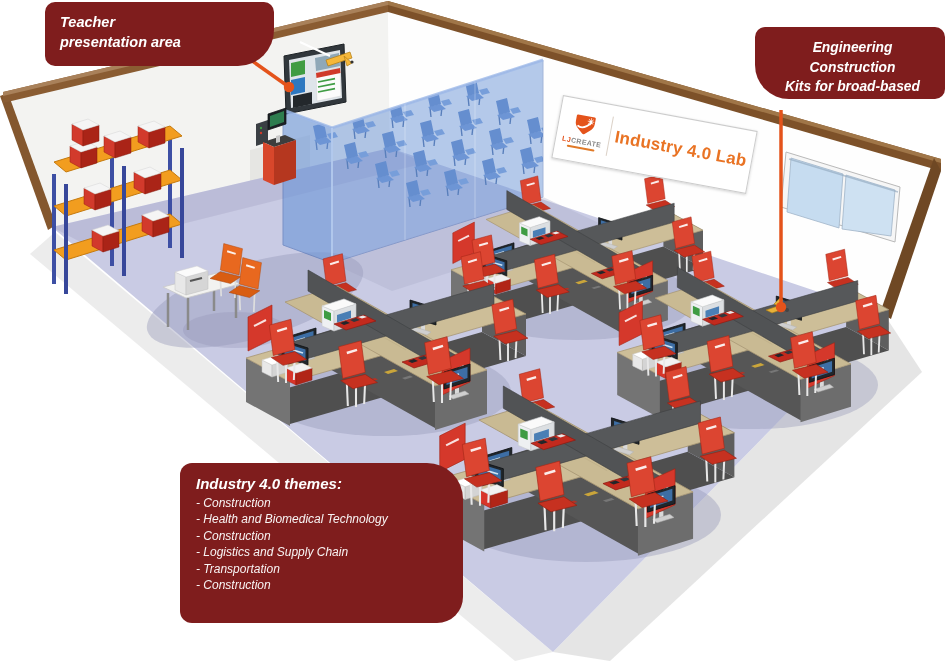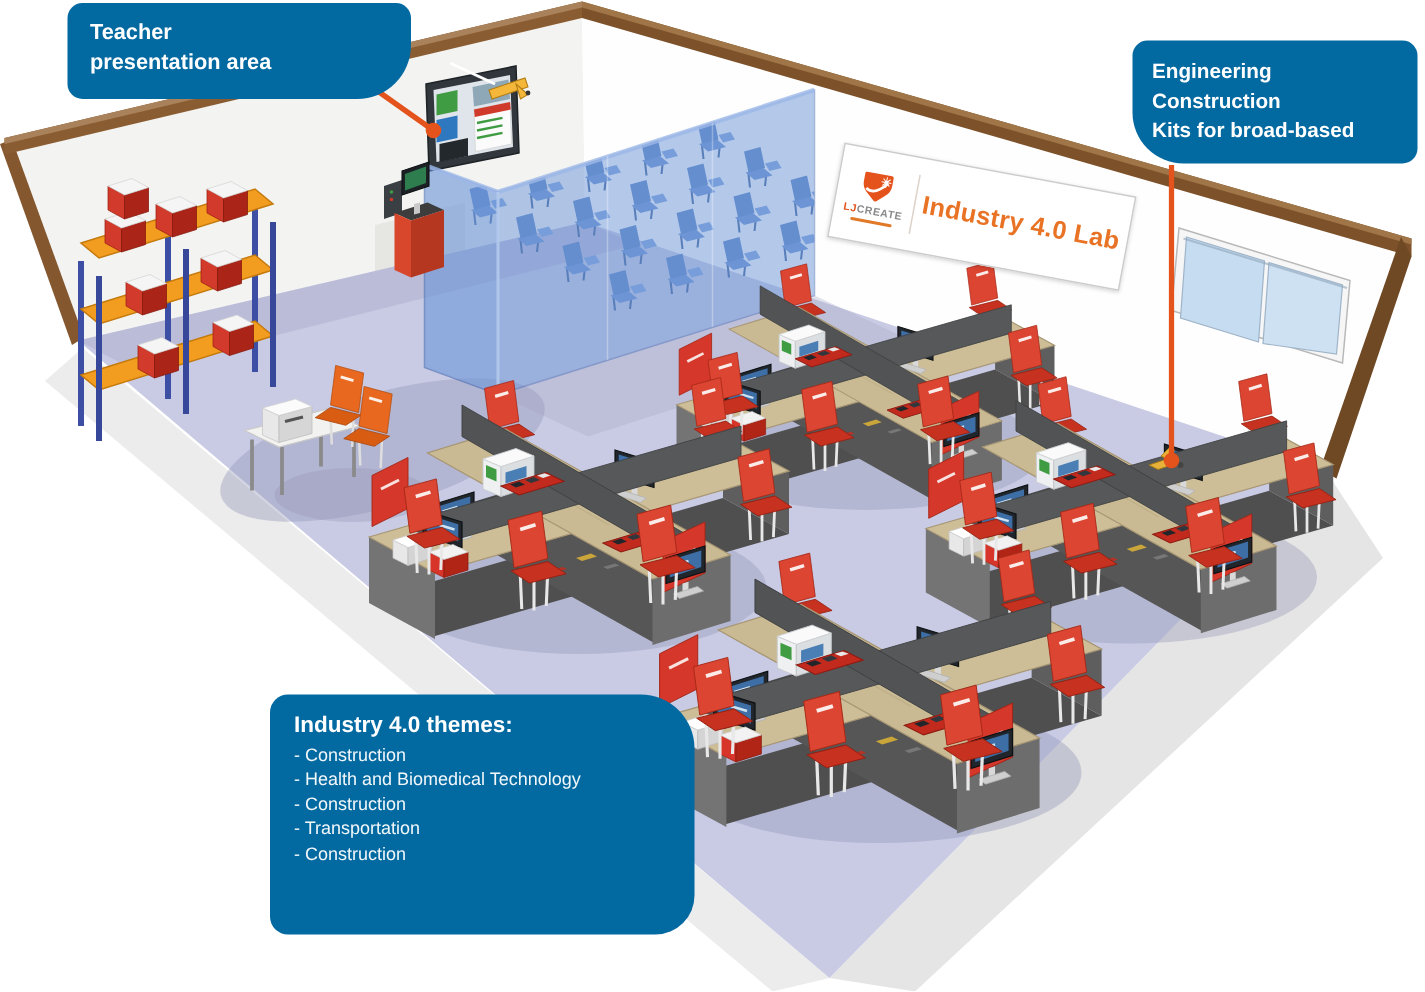--- a/index.html
+++ b/index.html
@@ -1,23 +1,23 @@
 <!DOCTYPE html>
 <html><head>
 <meta charset="utf-8">
 <style>
   html,body{margin:0;padding:0;background:#ffffff;}
   #stage{position:relative;width:950px;height:661px;background:#ffffff;overflow:hidden;
          font-family:"Liberation Sans",sans-serif;}
   #scene{position:absolute;left:0;top:0;}
-  .callout{position:absolute;background:#0369a1;color:#ffffff;box-sizing:border-box;}
+  .callout{position:absolute;background:#7f1d1d;color:#ffffff;box-sizing:border-box;font-style:italic;}
   #callout-teacher{left:45px;top:2px;width:229px;height:64px;border-radius:10px 10px 36px 10px;
     padding:10px 10px 0 15px;font-size:14.5px;font-weight:700;line-height:1.38;}
-  #callout-kits{left:755px;top:27px;width:190px;height:82px;border-radius:10px 10px 10px 34px;
-    padding:11px 8px 0 13px;font-size:13.8px;font-weight:700;line-height:1.42;}
+  #callout-kits{left:755px;top:27px;width:190px;height:72px;border-radius:10px 10px 10px 34px;
+    padding:11px 8px 0 13px;font-size:13.8px;font-weight:700;line-height:1.42;text-align:center;}
   #callout-themes{left:180px;top:463px;width:283px;height:160px;border-radius:12px 36px 26px 12px;
     padding:12px 8px 0 16px;}
   .callout .line{display:block;}
   .themes-title{font-size:15px;font-weight:700;margin-bottom:3px;}
   .theme-item{display:block;font-size:12px;font-weight:400;line-height:16.4px;color:rgba(255,255,255,0.95);}
   #lab-sign{position:absolute;left:563px;top:95px;width:196px;height:62px;background:#ffffff;
     border:1px solid #cccccc;box-shadow:0 1px 3px rgba(0,0,0,0.18);
     transform:rotate(10.5deg);transform-origin:0 0;display:flex;align-items:center;}
   .sign-logo{width:52px;text-align:center;line-height:1;}
   .sign-logo svg{display:block;margin:0 auto 1px auto;}
@@ -317,17 +317,18 @@
 <div class="callout" id="callout-kits">
   <span class="line">Engineering Construction</span>
   <span class="line">Kits for broad-based</span>
 </div>
 
 <div class="callout" id="callout-themes">
   <div class="themes-title">Industry 4.0 themes:</div>
   <span class="theme-item">- Construction</span>
   <span class="theme-item">- Health and Biomedical Technology</span>
   <span class="theme-item">- Construction</span>
+  <span class="theme-item">- Logistics and Supply Chain</span>
   <span class="theme-item">- Transportation</span>
   <span class="theme-item">- Construction</span>
 </div>
 
 </div>
 
 </body></html>

